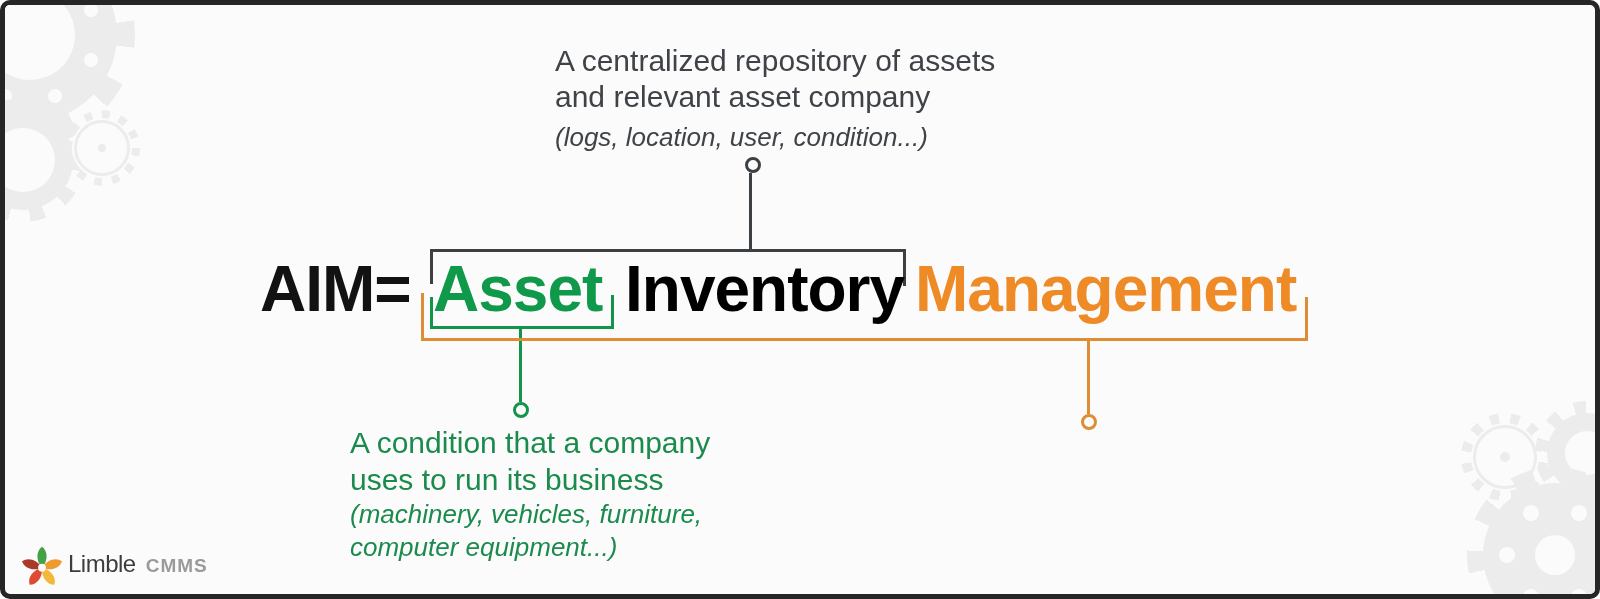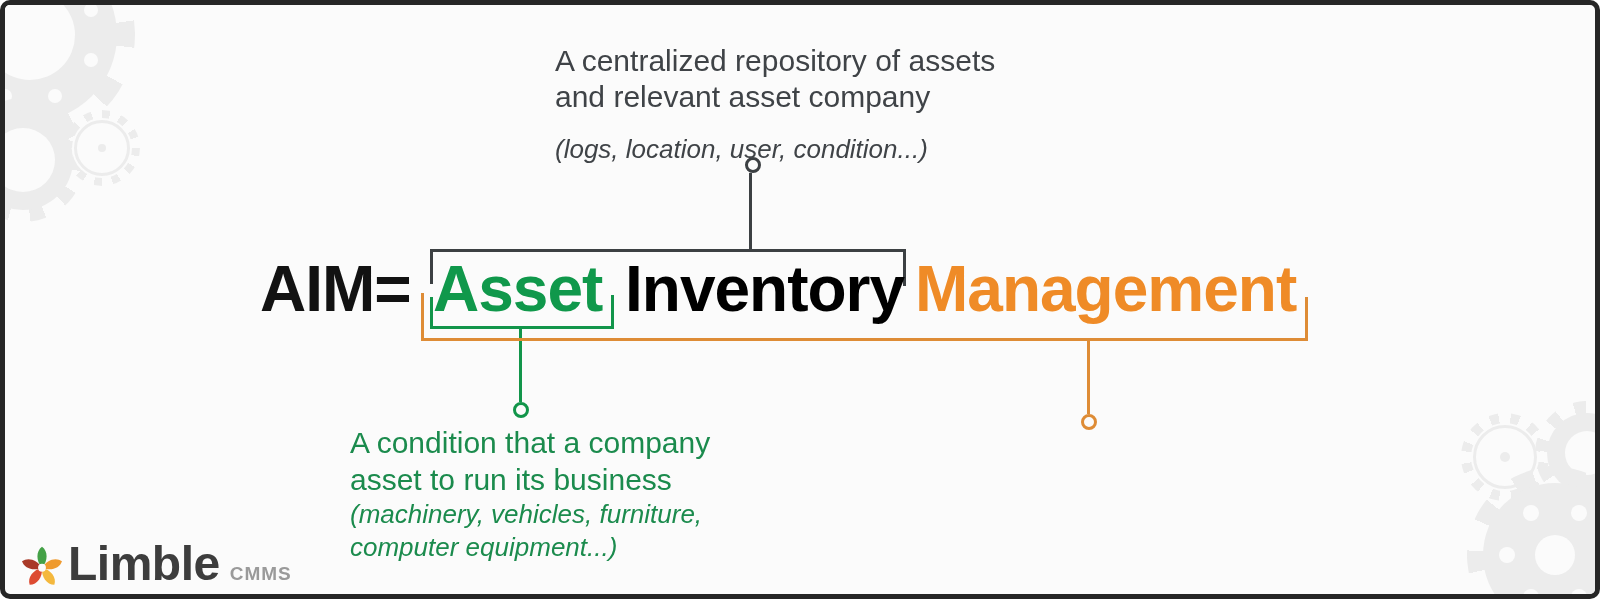--- a/index.html
+++ b/index.html
@@ -26,31 +26,31 @@
   
   .hw{position:absolute;top:252px;font-weight:bold;font-size:64px;letter-spacing:-1px;white-space:nowrap;line-height:64px;}
   
   .ln{position:absolute;}
   .node{position:absolute;width:10px;height:10px;border-radius:50%;background:#FBFBFB;border:3px solid #3C4043;}
   
   .callout{position:absolute;white-space:nowrap;}
   .callout .line{font-size:30px;line-height:36px;}
   .callout .example{font-style:italic;font-size:26px;line-height:33px;}
   .callout.top{left:550px;top:38px;color:#3F4347;}
-  .callout.top .example{margin-top:16px;line-height:36px;}
+  .callout.top .example{margin-top:4px;line-height:36px;}
   .callout.green{left:345px;top:419px;color:#1B8B4D;}
   .callout.green .line{line-height:37px;}
   .callout.green .example{}
   .callout.orange{left:754px;top:434px;color:#E8872B;}
   .callout.orange .line{font-size:29px;line-height:35px;}
   
   .logo{position:absolute;left:16px;top:533px;height:56px;}
   .logo svg{position:absolute;left:0;top:4px;}
   .logo .text{position:absolute;left:47px;top:0;display:flex;align-items:baseline;}
-  .logo .brand{font-size:48px;font-weight:bold;color:#3D3D3D;letter-spacing:-0.5px;line-height:52px;}
+  .logo .brand{font-size:24px;font-weight:normal;color:#3D3D3D;letter-spacing:-0.5px;line-height:52px;}
   .logo .suffix{font-size:19px;font-weight:bold;color:#9A9A9A;letter-spacing:1px;margin-left:10px;}
 </style>
 </head>
 <body>
 
 <div class="frame">
 
   <div class="gear" style="left:-80px;top:-75px;width:210px;height:210px">
     <div class="teeth" style="transform:rotate(10deg)"></div>
     <div class="body" style="inset:18px"></div>
@@ -120,21 +120,21 @@
   <div class="node" style="left:508px;top:397px;border-color:#12954A"></div>
 
   <div class="ln" style="left:416px;top:288px;width:3px;height:48px;background:#DE8C36"></div>
   <div class="ln" style="left:416px;top:333px;width:887px;height:3px;background:#DE8C36"></div>
   <div class="ln" style="left:1300px;top:292px;width:3px;height:44px;background:#DE8C36"></div>
   <div class="ln" style="left:1082px;top:336px;width:3px;height:73px;background:#DE8C36"></div>
   <div class="node" style="left:1076px;top:409px;border-color:#DE8C36"></div>
 
   <div class="callout green">
     <div class="line">A condition that a company</div>
-    <div class="line">asset to run its business</div>
+    <div class="line">uses to run its business</div>
     <div class="example">(machinery, vehicles, furniture,</div>
     <div class="example">computer equipment...)</div>
   </div>
 
 
   <div class="logo">
     <svg width="42" height="48" viewBox="0 0 48 52">
       <g>
         <path d="M24 28 C17 20, 17 9, 24 4 C31 9, 31 20, 24 28 Z" fill="#44A147"></path>
         <path d="M24 28 C17 20, 17 9, 24 4 C31 9, 31 20, 24 28 Z" fill="#EF9A2E" transform="rotate(72 24 28)"></path>

